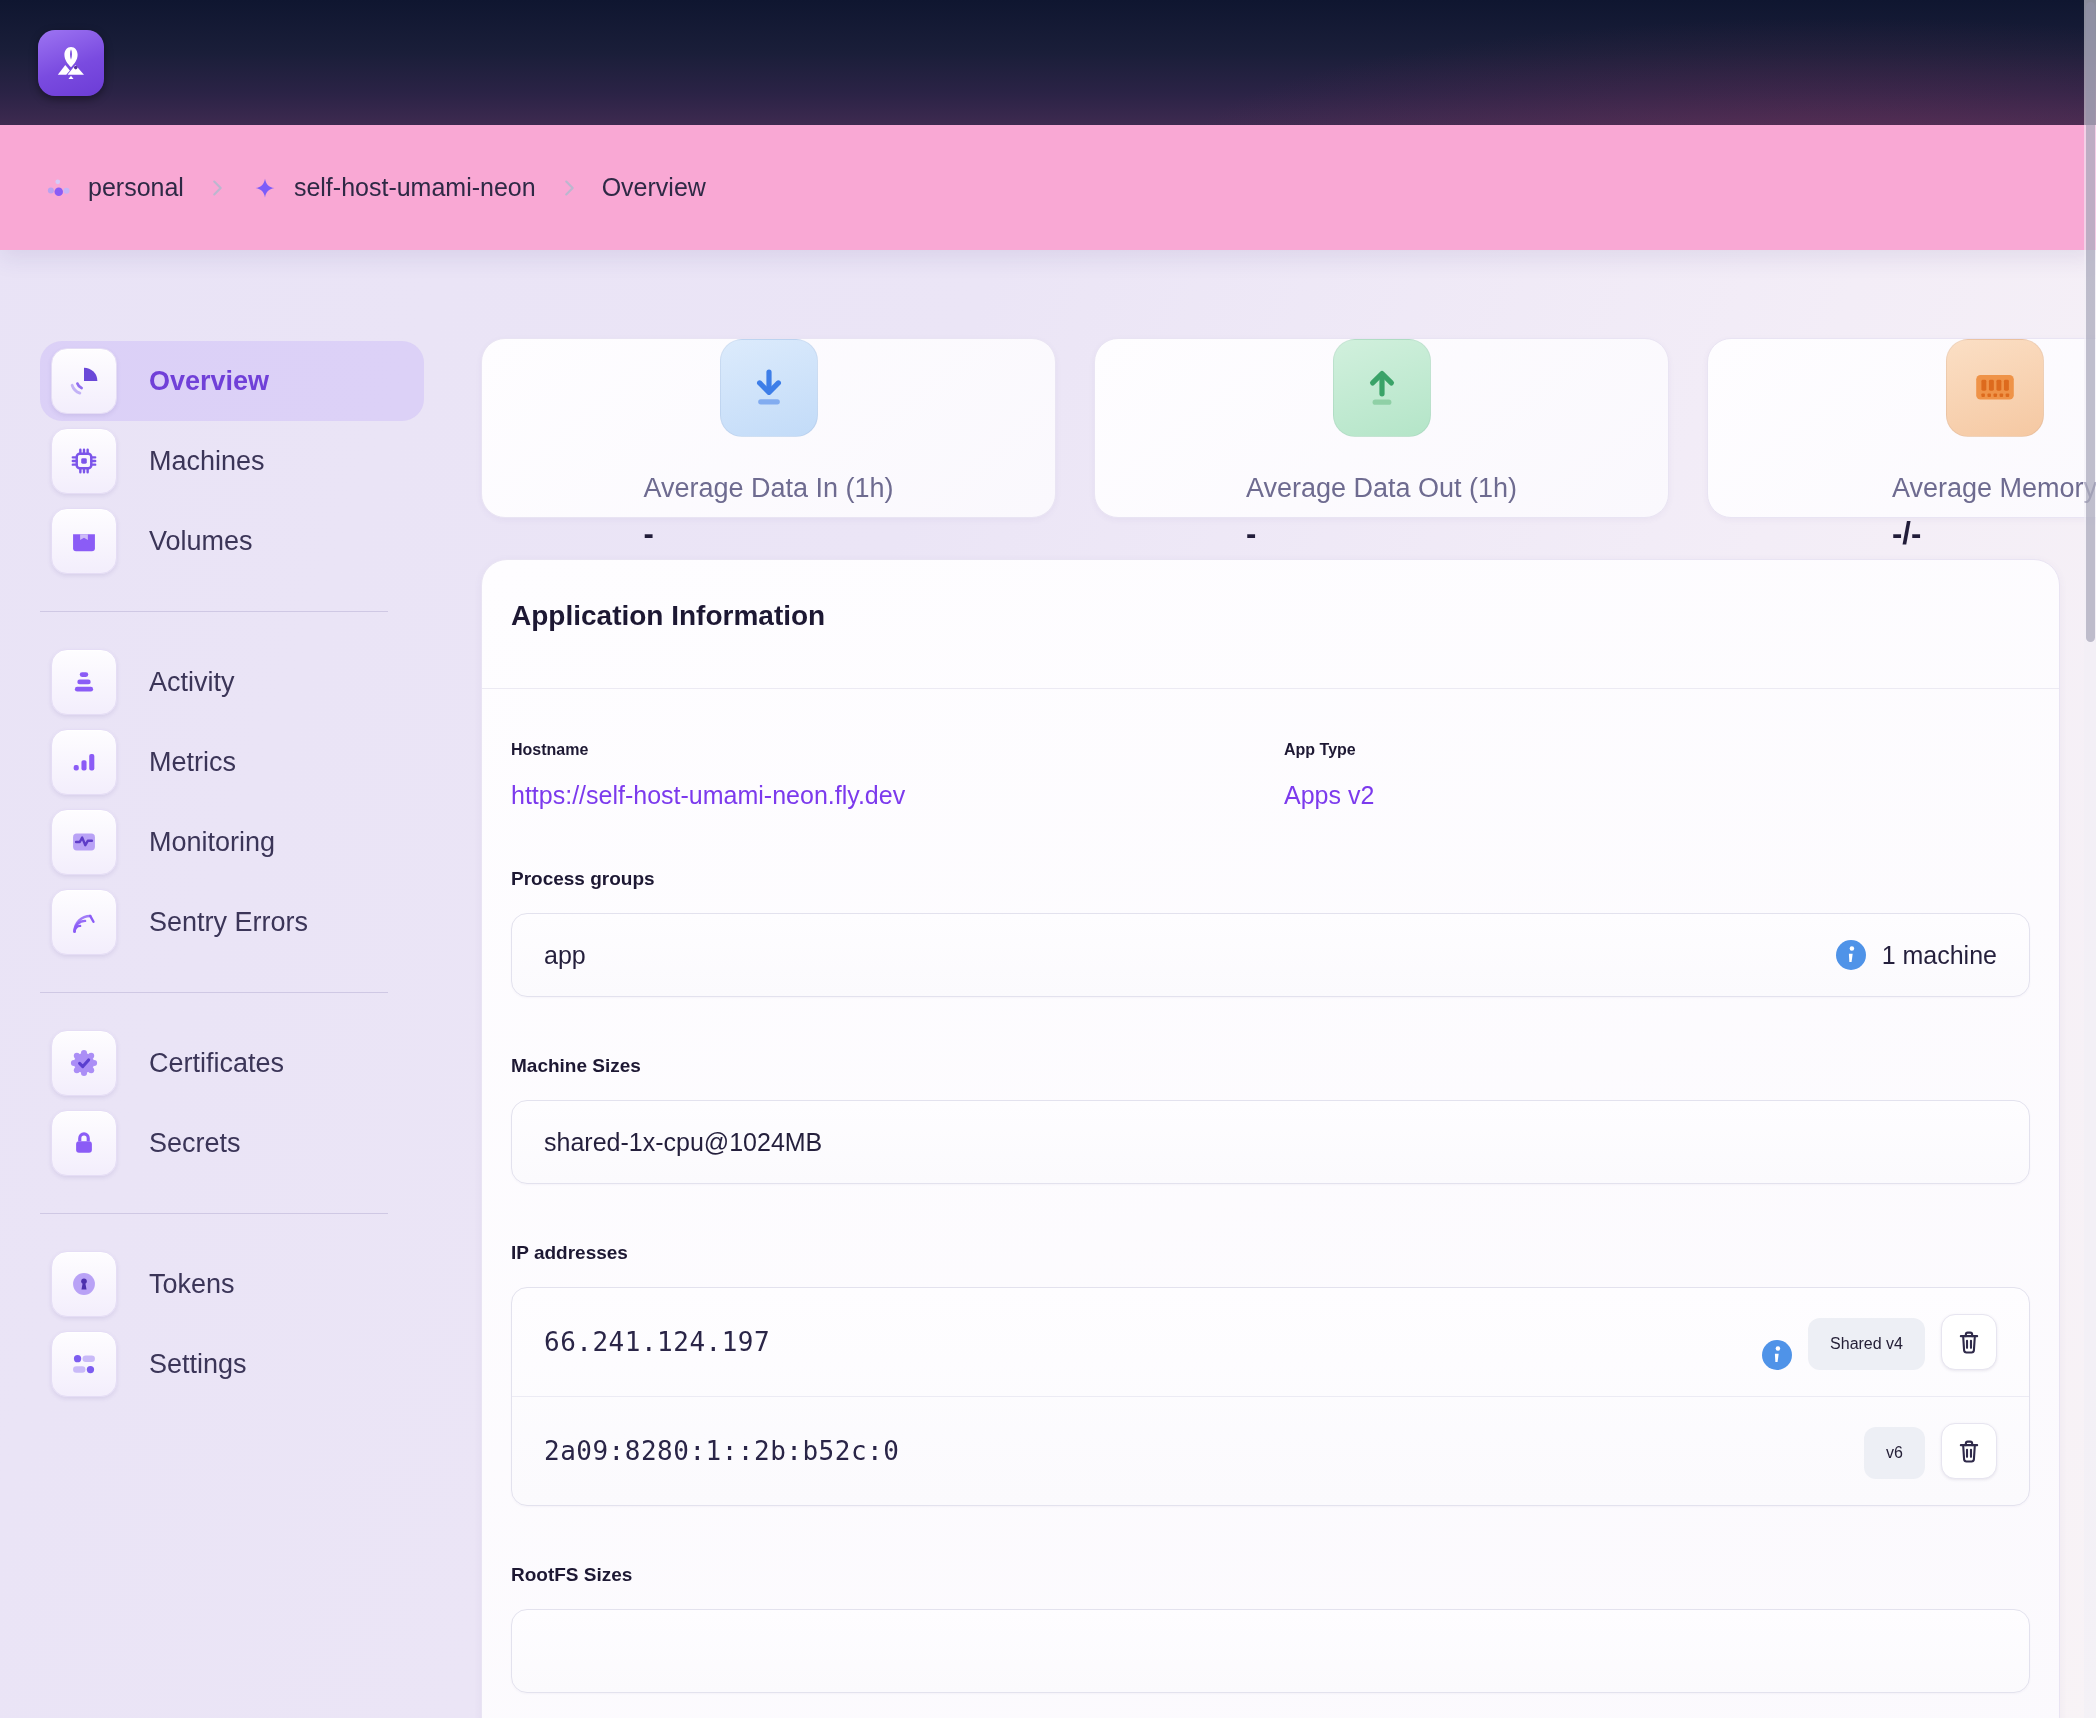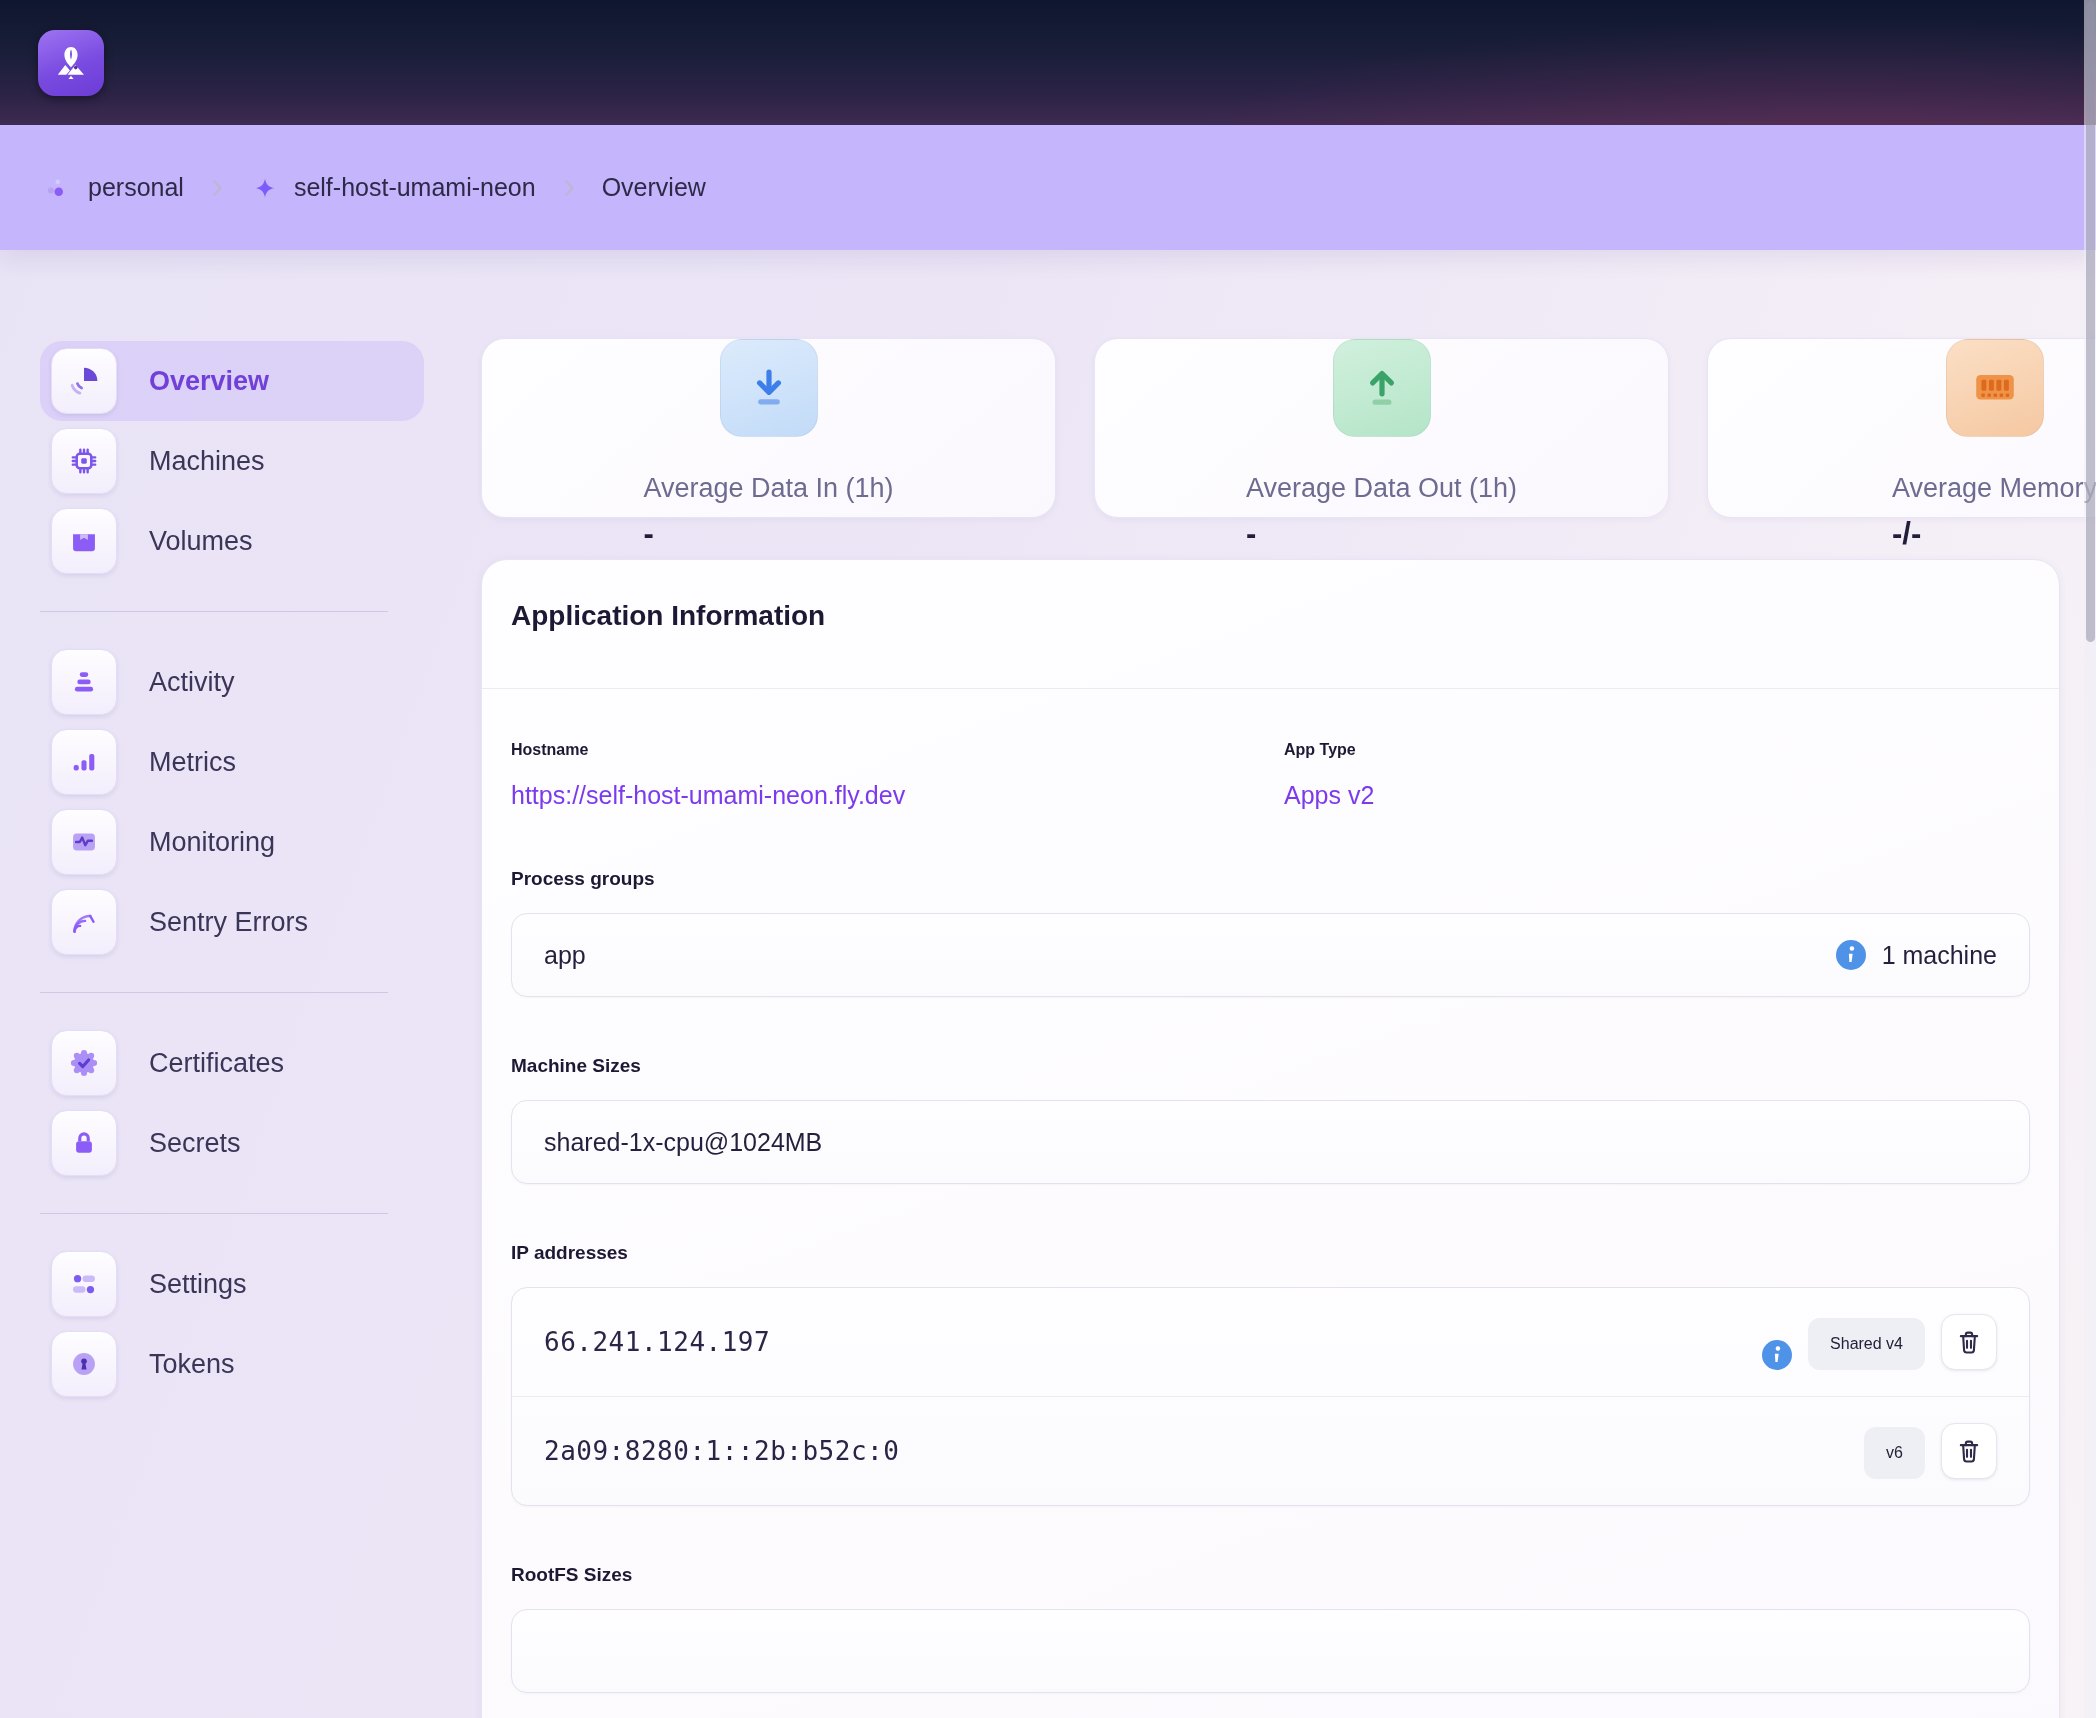--- a/index.html
+++ b/index.html
@@ -18,21 +18,21 @@
   .top-header::after{content:"";position:absolute;inset:0;pointer-events:none;
     background:radial-gradient(1100px 220px at 88% 120%,rgba(128,52,92,.38),transparent 60%);}
   .logo-tile{
     width:66px;height:66px;border-radius:17px;position:relative;z-index:1;
     background:linear-gradient(160deg,#9d74f2 0%,#7a4be0 55%,#6c3cd6 100%);
     display:flex;align-items:center;justify-content:center;
     box-shadow:0 3px 8px rgba(0,0,0,.4);
   }
   
   .breadcrumb-bar{
-    height:125px;background:#c4b5fd;position:relative;z-index:2;
+    height:125px;background:#f9a8d4;position:relative;z-index:2;
     display:flex;align-items:center;gap:22px;padding:0 44px;box-sizing:border-box;
     box-shadow:0 8px 22px rgba(70,50,130,.10);
   }
   .crumb{display:flex;align-items:center;gap:14px;font-size:25px;font-weight:500;color:#2e2945}
   .crumb-chevron{display:flex;align-items:center}
   
   .sidebar{position:absolute;left:40px;top:341px;width:384px}
   .nav-item{display:flex;align-items:center;gap:32px;height:80px;padding-left:11px;border-radius:22px;cursor:pointer}
   .nav-item .tile{
     width:64px;height:64px;border-radius:16px;flex-shrink:0;
@@ -259,38 +259,38 @@
       </svg>
     </span>
     <span class="nav-label">Secrets</span>
   </div>
 
   <div class="nav-divider"></div>
 
   <div class="nav-item">
     <span class="tile">
       <svg width="34" height="34" viewBox="0 0 28 28">
+        <circle cx="14" cy="14" r="9" fill="#b9a2f6"></circle>
+        <circle cx="14" cy="11.8" r="2.3" fill="#4c2fae"></circle>
+        <path d="M12.9 13.4h2.2l1 5.2h-4.2Z" fill="#4c2fae"></path>
+      </svg>
+    </span>
+    <span class="nav-label">Tokens</span>
+  </div>
+
+  <div class="nav-item">
+    <span class="tile">
+      <svg width="34" height="34" viewBox="0 0 28 28">
         <circle cx="8.7" cy="9.6" r="3" fill="#7c5cf0"></circle>
         <rect x="12.8" y="6.9" width="10.2" height="5.4" rx="2.7" fill="#c9baf8"></rect>
         <rect x="5" y="15.9" width="10.2" height="5.4" rx="2.7" fill="#c9baf8"></rect>
         <circle cx="19.3" cy="18.6" r="3" fill="#7c5cf0"></circle>
       </svg>
     </span>
     <span class="nav-label">Settings</span>
-  </div>
-
-  <div class="nav-item">
-    <span class="tile">
-      <svg width="34" height="34" viewBox="0 0 28 28">
-        <circle cx="14" cy="14" r="9" fill="#b9a2f6"></circle>
-        <circle cx="14" cy="11.8" r="2.3" fill="#4c2fae"></circle>
-        <path d="M12.9 13.4h2.2l1 5.2h-4.2Z" fill="#4c2fae"></path>
-      </svg>
-    </span>
-    <span class="nav-label">Tokens</span>
   </div>
 
 </nav>
 
 <main class="main">
 
   <div class="stats">
 
     <div class="stat-card">
       <span class="stat-tile blue">

